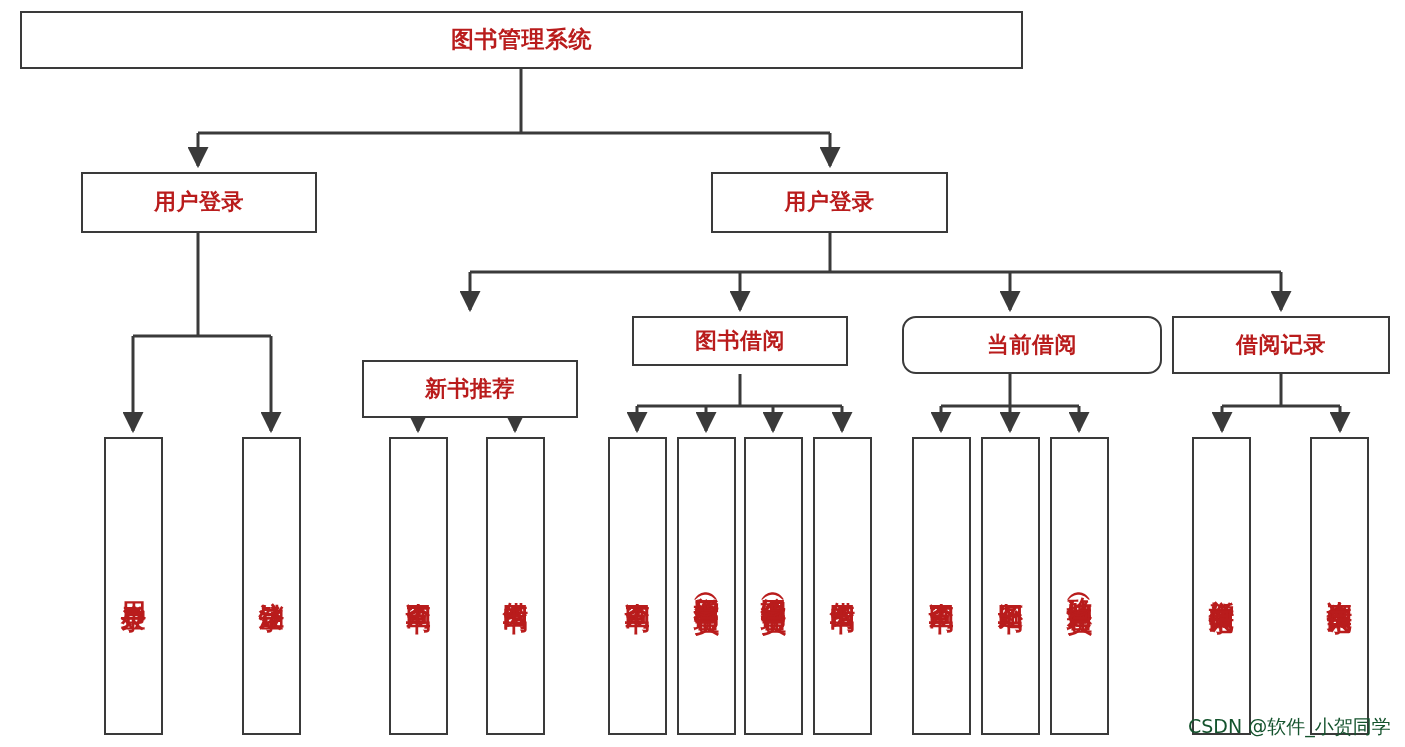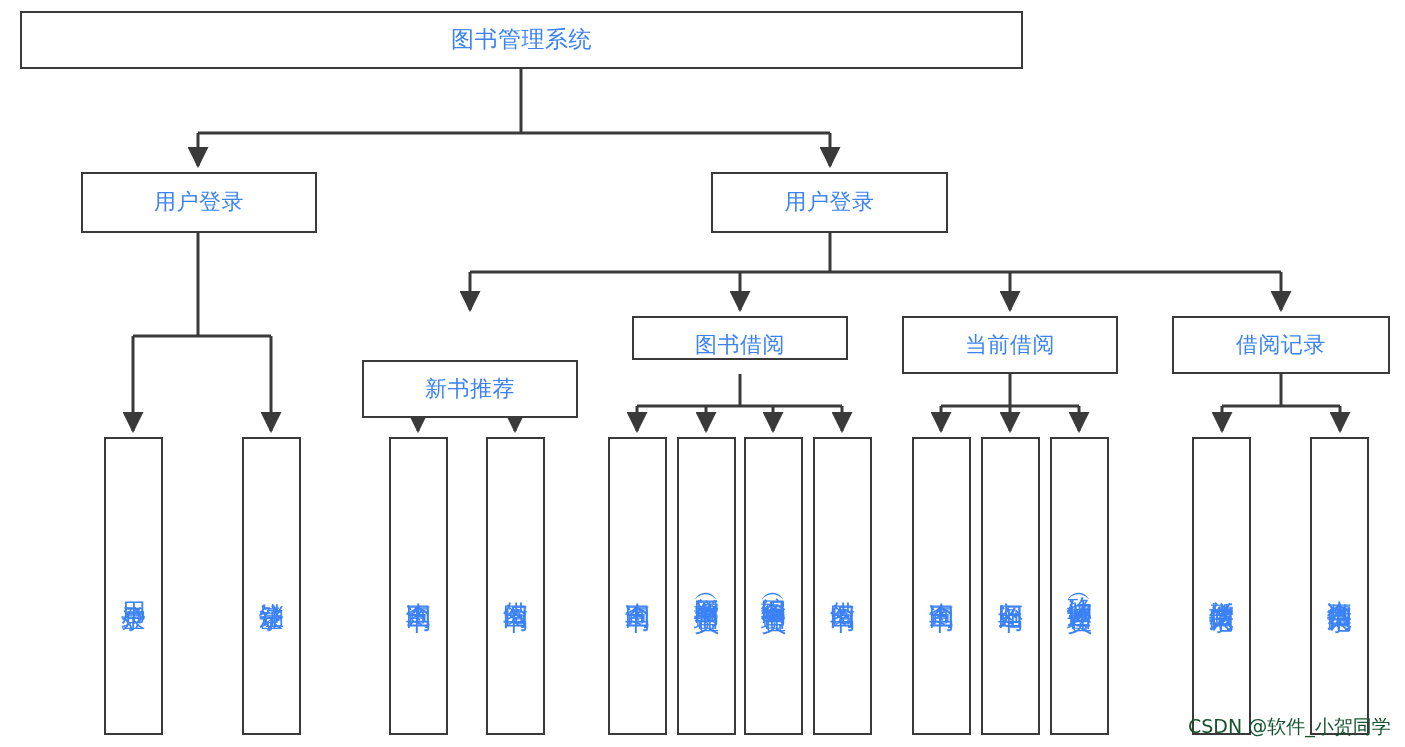--- a/index.html
+++ b/index.html
@@ -27,22 +27,23 @@
     pointer-events: none;
   }
   .node {
     position: absolute;
     box-sizing: border-box;
     background: #ffffff;
     border: 2px solid #3a3a3a;
     display: flex;
     align-items: center;
     justify-content: center;
-    color: #3b82f6;
+    color: #b91c1c;
     z-index: 2;
+    font-weight: bold;
   }
   .node .label {
     display: block;
     text-align: center;
     line-height: 1.12;
     letter-spacing: 0.5px;
   }
   
   .node.horiz .label {
     font-size: 22px;
@@ -135,24 +136,24 @@
   <div class="node horiz" style="left:81px; top:172px; width:236px; height:61px;">
     <span class="label">用户登录</span>
   </div>
   <div class="node horiz" style="left:711px; top:172px; width:237px; height:61px;">
     <span class="label">用户登录</span>
   </div>
 
   <div class="node horiz" style="left:362px; top:316px; width:216px; height:58px;margin-top:44px;">
     <span class="label">新书推荐</span>
   </div>
-  <div class="node horiz" style="left:632px; top:316px; width:216px; height:44px;align-items:flex-end;">
+  <div class="node horiz" style="left:632px; top:316px; width:216px; height:50px;">
     <span class="label">图书借阅</span>
   </div>
-  <div class="node horiz" style="left:902px; top:316px; width:216px; height:58px;">
+  <div class="node horiz" style="left:902px; top:316px; width:260px; height:58px;border-radius:14px;">
     <span class="label">当前借阅</span>
   </div>
   <div class="node horiz" style="left:1172px; top:316px; width:218px; height:58px;">
     <span class="label">借阅记录</span>
   </div>
 
   <div class="node vert" style="left:104px; top:437px; width:59px; height:298px;">
     <span class="label">用户登录</span>
   </div>
   <div class="node vert" style="left:242px; top:437px; width:59px; height:298px;">

